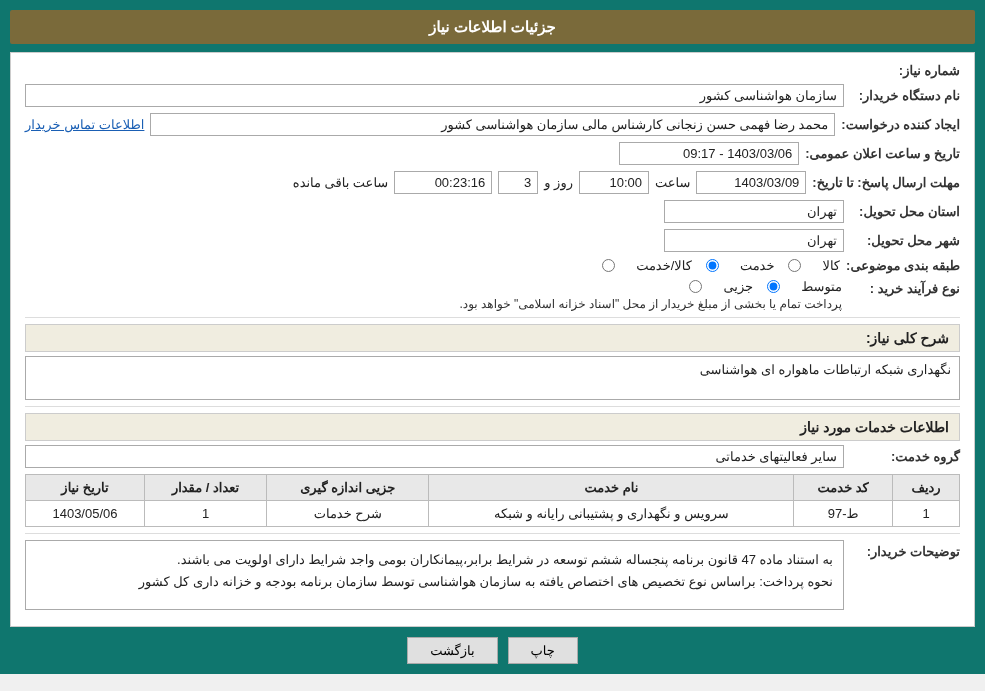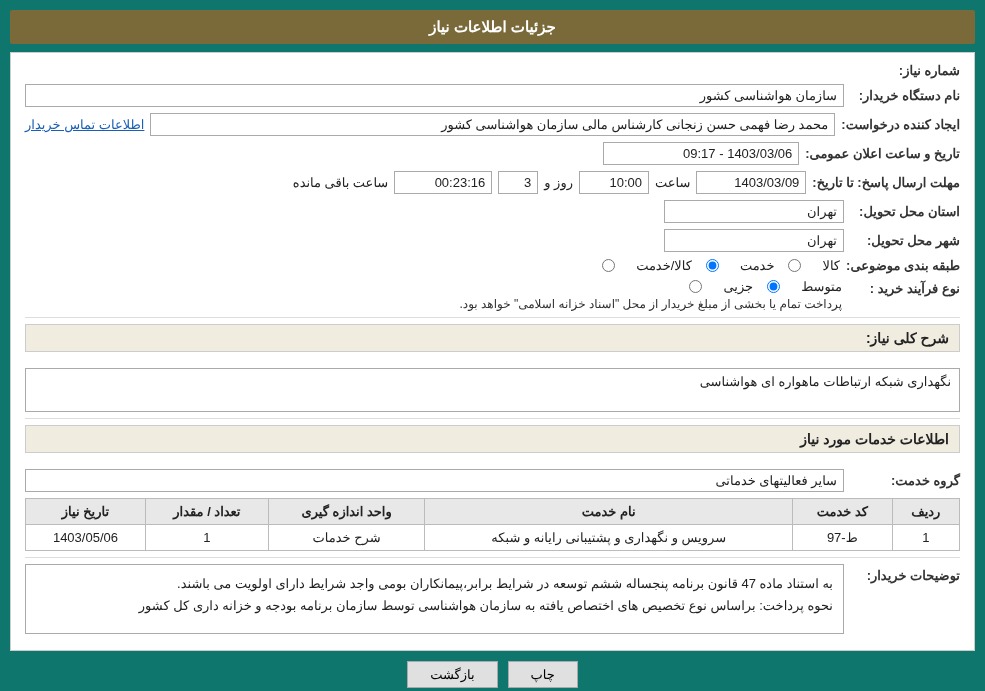--- a/index.html
+++ b/index.html
@@ -65,21 +65,21 @@
       color: #1a5fb4;
       text-decoration: underline;
       cursor: pointer;
     }
     .section-header {
       background: #f0ede0;
       border: 1px solid #ccc;
       padding: 5px 10px;
       font-weight: bold;
       font-size: 14px;
-      margin-bottom: 16px;
+      margin-bottom: 4px;
       text-align: right;
     }
     .textarea-box {
       border: 1px solid #aaa;
       background: #fff;
       padding: 5px 8px;
       min-height: 44px;
       font-size: 13px;
       direction: rtl;
       font-family: Tahoma, Arial, sans-serif;
@@ -195,21 +195,21 @@
     </div>
 
     <div class="row">
       <span class="label">ایجاد کننده درخواست:</span>
       <div class="input-box flex1">محمد رضا فهمی حسن زنجانی کارشناس مالی سازمان هواشناسی کشور</div>
       <span class="link-blue">اطلاعات تماس خریدار</span>
     </div>
 
     <div class="row">
       <span class="label">تاریخ و ساعت اعلان عمومی:</span>
-      <div class="input-box" style="width:196px;">1403/03/06 - 09:17</div>
+      <div class="input-box" style="width:180px;">1403/03/06 - 09:17</div>
     </div>
 
     <div class="row">
       <span class="label">مهلت ارسال پاسخ: تا تاریخ:</span>
       <div class="input-box" style="width:110px;">1403/03/09</div>
       <span>ساعت</span>
       <div class="input-box" style="width:70px;">10:00</div>
       <span>روز و</span>
       <div class="input-box" style="width:40px;">3</div>
       <div class="input-box" style="width:98px;">00:23:16</div>
@@ -277,21 +277,21 @@
       <div class="input-box flex1">سایر فعالیتهای خدماتی</div>
     </div>
 
     <div class="table-section">
       <table>
         <thead>
           <tr>
             <th>ردیف</th>
             <th>کد خدمت</th>
             <th>نام خدمت</th>
-            <th>واحد اندازه گیری</th>
+            <th>جزیی اندازه گیری</th>
             <th>تعداد / مقدار</th>
             <th>تاریخ نیاز</th>
           </tr>
         </thead>
         <tbody id="services-tbody">
         <tr>
               <td>1</td>
               <td>ط-97</td>
               <td>سرویس و نگهداری و پشتیبانی رایانه و شبکه</td>
               <td>شرح خدمات</td>

